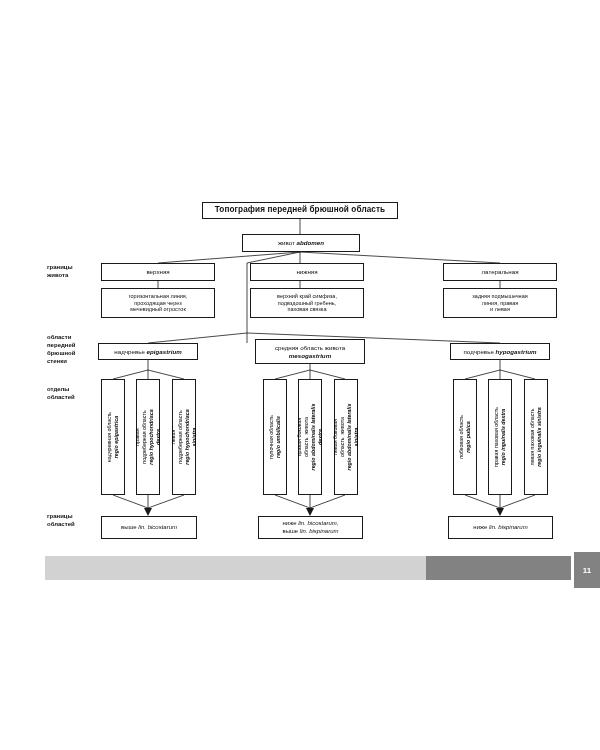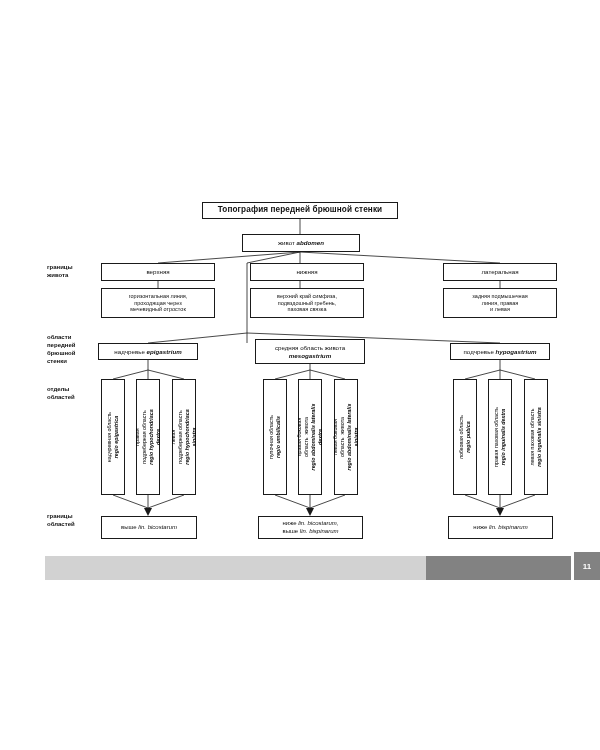--- a/index.html
+++ b/index.html
@@ -87,21 +87,21 @@
     <line x1="500" y1="360" x2="500" y2="370"></line>
     <line x1="500" y1="370" x2="500" y2="379"></line>
     <line x1="500" y1="370" x2="465" y2="379"></line>
     <line x1="500" y1="370" x2="535" y2="379"></line>
     <line x1="465" y1="495" x2="500" y2="508"></line>
     <line x1="535" y1="495" x2="500" y2="508"></line>
     <line x1="500" y1="495" x2="500" y2="513"></line>
     <polygon points="500,516 496,508 504,508" fill="#1a1a1a" stroke="none"></polygon>
   </svg>
 
-  <div class="box title-box" style="left:202px;top:202px;width:196px;height:17px;">Топография передней брюшной стенки</div>
+  <div class="box title-box" style="left:202px;top:202px;width:196px;height:17px;">Топография передней брюшной область</div>
 
   <div class="box node-box" style="left:242px;top:234px;width:118px;height:18px;">
     <span>
       <span>живот</span>
       <i>abdomen</i>
     </span>
   </div>
 
   <div class="side-label" style="left:47px;top:263px;width:56px;">границы<br>живота</div>
   <div class="side-label" style="left:47px;top:333px;width:56px;">области<br>передней<br>брюшной<br>стенки</div>
@@ -209,15 +209,15 @@
 
   <div class="box desc-box" style="left:448px;top:516px;width:105px;height:23px;font-size:6px;">
     <span>
       <span>ниже</span>
       <i>lin. bispinarum</i>
     </span>
   </div>
 
   <div class="foot-light" style="left:45px;top:556px;width:381px;height:24px;"></div>
   <div class="foot-dark" style="left:426px;top:556px;width:145px;height:24px;"></div>
-  <div class="foot-page" style="left:574px;top:552px;width:26px;height:28px;">11</div>
+  <div class="foot-page" style="left:574px;top:552px;width:26px;height:36px;">11</div>
 
 </div>
 
 </body></html>

